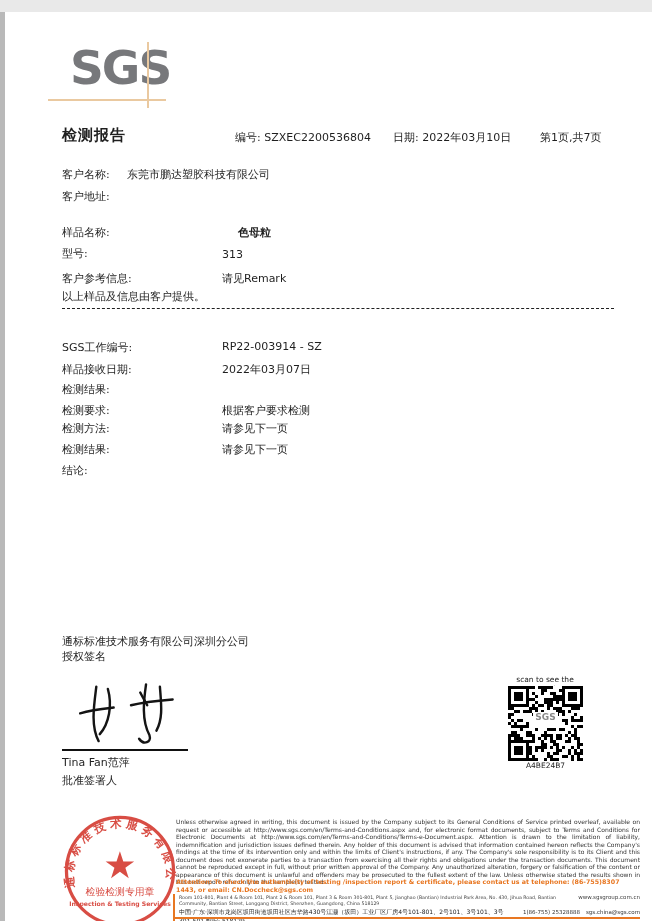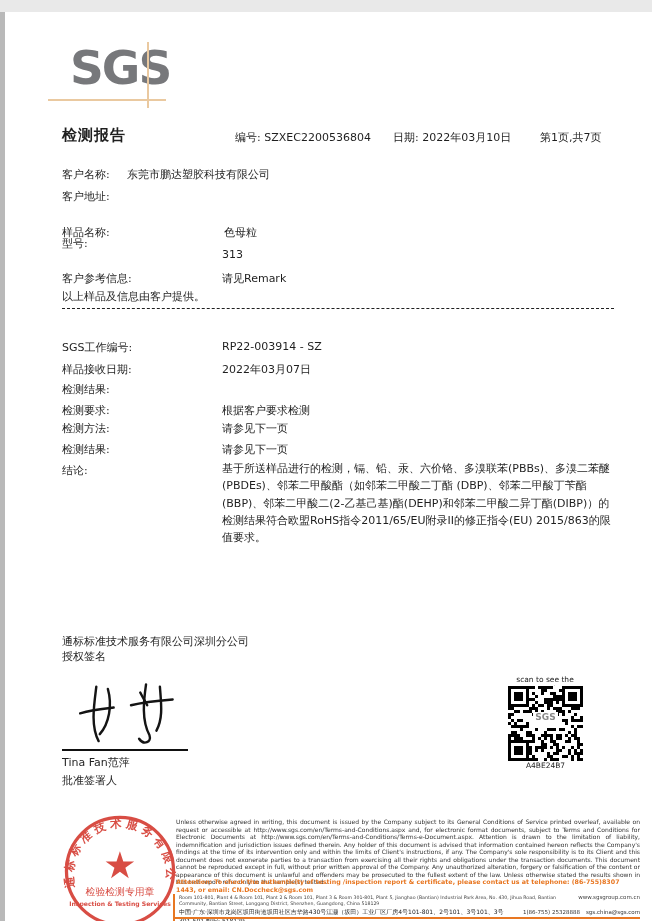--- a/index.html
+++ b/index.html
@@ -74,43 +74,42 @@
   <div class="abs" id="doc-title">检测报告</div>
   <div class="abs title-row" id="report-no"><span>编号:</span> <span>SZXEC2200536804</span></div>
   <div class="abs title-row" id="report-date"><span>日期:</span> <span>2022年03月10日</span></div>
   <div class="abs title-row" id="page-info">第1页,共7页</div>
 
   <div class="abs lbl" style="left:62px; top:155px;">客户名称:</div>
   <div class="abs val" style="left:127px; top:155px;">东莞市鹏达塑胶科技有限公司</div>
   <div class="abs lbl" style="left:62px; top:177px;text-align:right;">客户地址:</div>
 
   <div class="abs lbl" style="left:62px; top:213px;">样品名称:</div>
-  <div class="abs val" style="left:224px; top:213px;">色母粒</div>
-  <div class="abs lbl" style="left:62px; top:224px;">型号:</div>
+  <div class="abs val" style="left:238px; top:213px;font-weight:bold;">色母粒</div>
+  <div class="abs lbl" style="left:62px; top:234px;">型号:</div>
   <div class="abs val" style="left:222px; top:236px;">313</div>
   <div class="abs lbl" style="left:62px; top:259px;">客户参考信息:</div>
   <div class="abs val" style="left:222px; top:259px;">请见Remark</div>
   <div class="abs val" style="left:62px; top:277px;">以上样品及信息由客户提供。</div>
 
   <div class="abs dashed" style="top:296px;"></div>
 
   <div class="abs lbl" style="left:62px; top:328px;">SGS工作编号:</div>
   <div class="abs val" style="left:222px; top:328px;">RP22-003914 - SZ</div>
   <div class="abs lbl" style="left:62px; top:350px;">样品接收日期:</div>
   <div class="abs val" style="left:222px; top:350px;">2022年03月07日</div>
   <div class="abs lbl" style="left:62px; top:370px;">检测结果:</div>
   <div class="abs lbl" style="left:62px; top:391px;">检测要求:</div>
   <div class="abs val" style="left:222px; top:391px;">根据客户要求检测</div>
   <div class="abs lbl" style="left:62px; top:409px;">检测方法:</div>
   <div class="abs val" style="left:222px; top:409px;">请参见下一页</div>
   <div class="abs lbl" style="left:62px; top:430px;">检测结果:</div>
   <div class="abs val" style="left:222px; top:430px;">请参见下一页</div>
 
   <div class="abs lbl" style="left:62px; top:451px;">结论:</div>
-  <div class="abs val" style="left:222px; top:448px; width:396px; line-height:17.3px;">基于所送样品进行的检测，镉、铅、汞、六价铬、多溴联苯(PBBs)、多溴二苯醚(PBDEs)、邻苯二甲酸酯（如邻苯二甲酸二丁酯 (DBP)、邻苯二甲酸丁苄酯(BBP)、邻苯二甲酸二(2-乙基己基)酯(DEHP)和邻苯二甲酸二异丁酯(DIBP)）的检测结果符合欧盟RoHS指令2011/65/EU附录II的修正指令(EU) 2015/863的限值要求。</div>
 
   <div class="abs" id="sig-company">通标标准技术服务有限公司深圳分公司</div>
   <div class="abs" id="sig-auth">授权签名</div>
   <svg class="abs" id="sig-svg" width="130" height="74" viewBox="0 0 100 64">
     <g stroke="#141414" stroke-width="2.1" fill="none" stroke-linecap="round">
       <path d="M6,34 C16,31 26,30 35,29"></path>
       <path d="M20,11 C18,27 15,45 22,58"></path>
       <path d="M30,13 C34,27 31,43 23,52"></path>
       <path d="M50,27 C62,24 74,23 86,22"></path>
       <path d="M63,9 C61,23 59,40 66,53 C68,59 61,62 57,56"></path>

